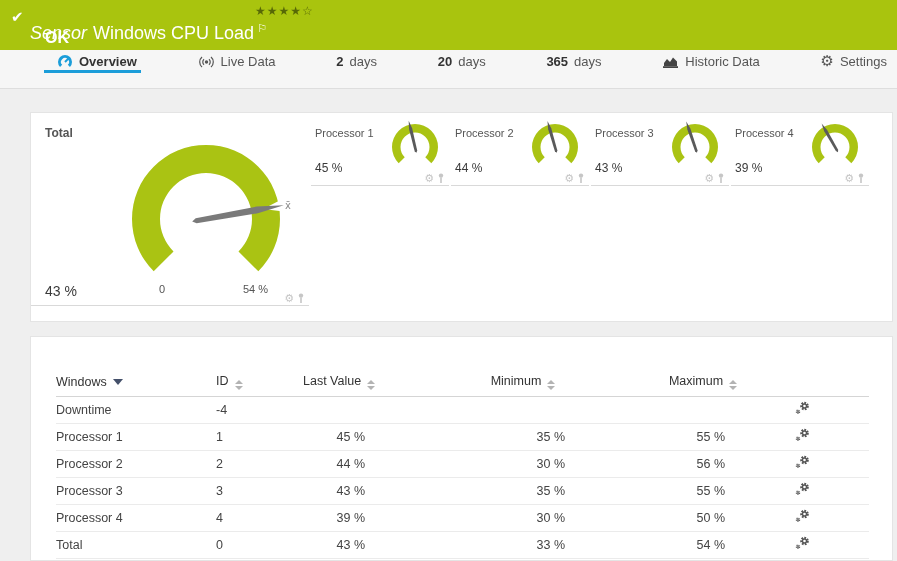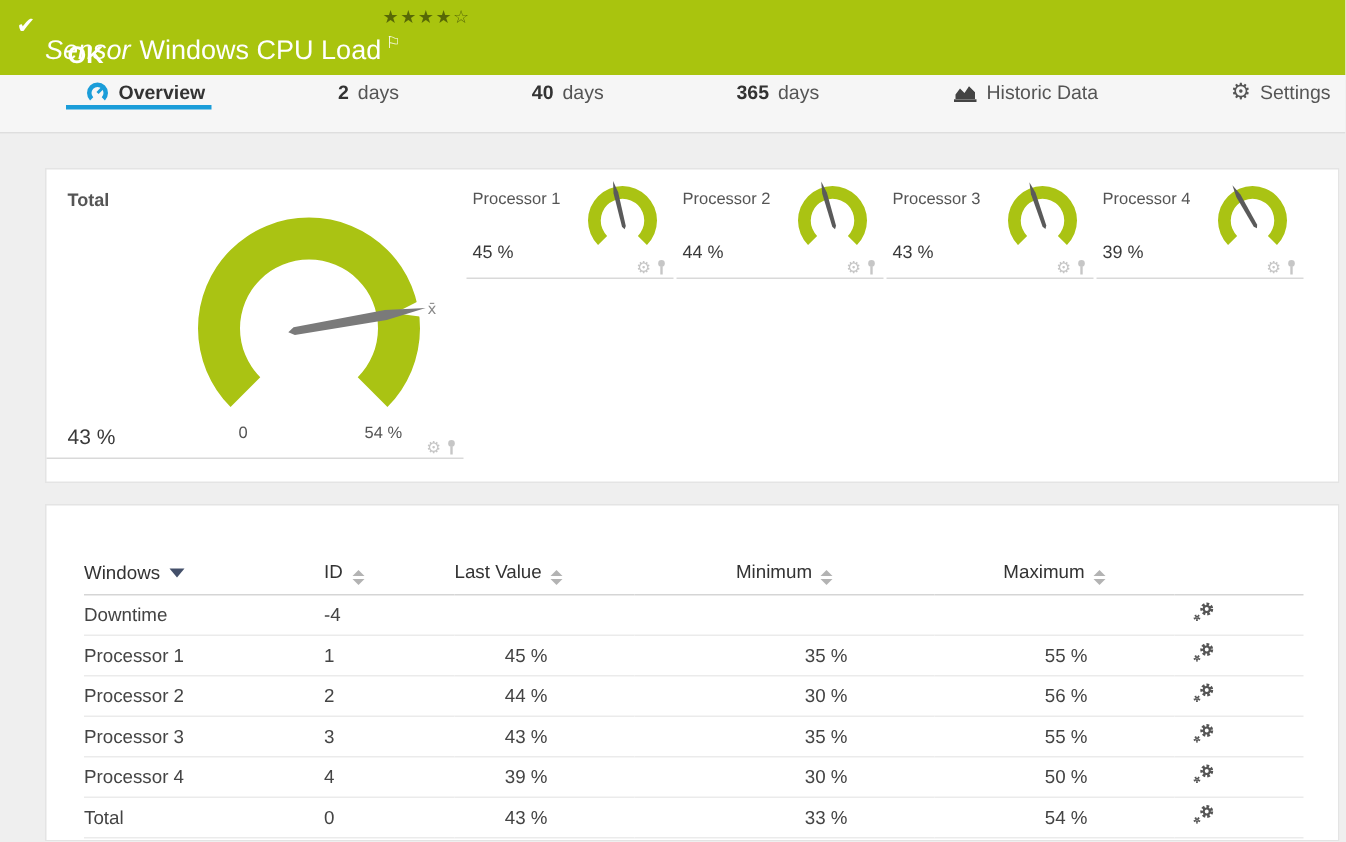--- a/index.html
+++ b/index.html
@@ -93,25 +93,35 @@
 
 <div class="tabstrip">
   <div class="tab active">
     <svg width="16" height="16" viewBox="0 0 16 16">
       <path d="M 3.05 12.95 A 7 7 0 1 1 12.95 12.95 L 10.83 10.83 A 4 4 0 1 0 5.17 10.83 Z" fill="#1b9dd9"></path>
       <line x1="8" y1="8" x2="12.6" y2="3.4" stroke="#1b9dd9" stroke-width="2"></line>
     </svg>
     <span>Overview</span>
   </div>
   <div class="tab">
+    <svg width="17" height="16" viewBox="0 0 17 16">
+      <circle cx="8.5" cy="8" r="1.7" fill="#555"></circle>
+      <path d="M 6 5.2 A 3.8 3.8 0 0 0 6 10.8" fill="none" stroke="#555" stroke-width="1.2"></path>
+      <path d="M 11 5.2 A 3.8 3.8 0 0 1 11 10.8" fill="none" stroke="#555" stroke-width="1.2"></path>
+      <path d="M 4 3 A 6.6 6.6 0 0 0 4 13" fill="none" stroke="#555" stroke-width="1.2"></path>
+      <path d="M 13 3 A 6.6 6.6 0 0 1 13 13" fill="none" stroke="#555" stroke-width="1.2"></path>
+    </svg>
+    <span>Live Data</span>
+  </div>
+  <div class="tab">
     <span class="num">2</span>
     <span>days</span>
   </div>
   <div class="tab">
-    <span class="num">40</span>
+    <span class="num">20</span>
     <span>days</span>
   </div>
   <div class="tab">
     <span class="num">365</span>
     <span>days</span>
   </div>
   <div class="tab">
     <svg width="17" height="16" viewBox="0 0 17 16">
       <polygon points="2,12 2,9 5,5 8,8 11,3.5 15,7.5 15,12" fill="#444"></polygon>
       <rect x="1" y="12.2" width="15" height="1.8" fill="#444"></rect>

